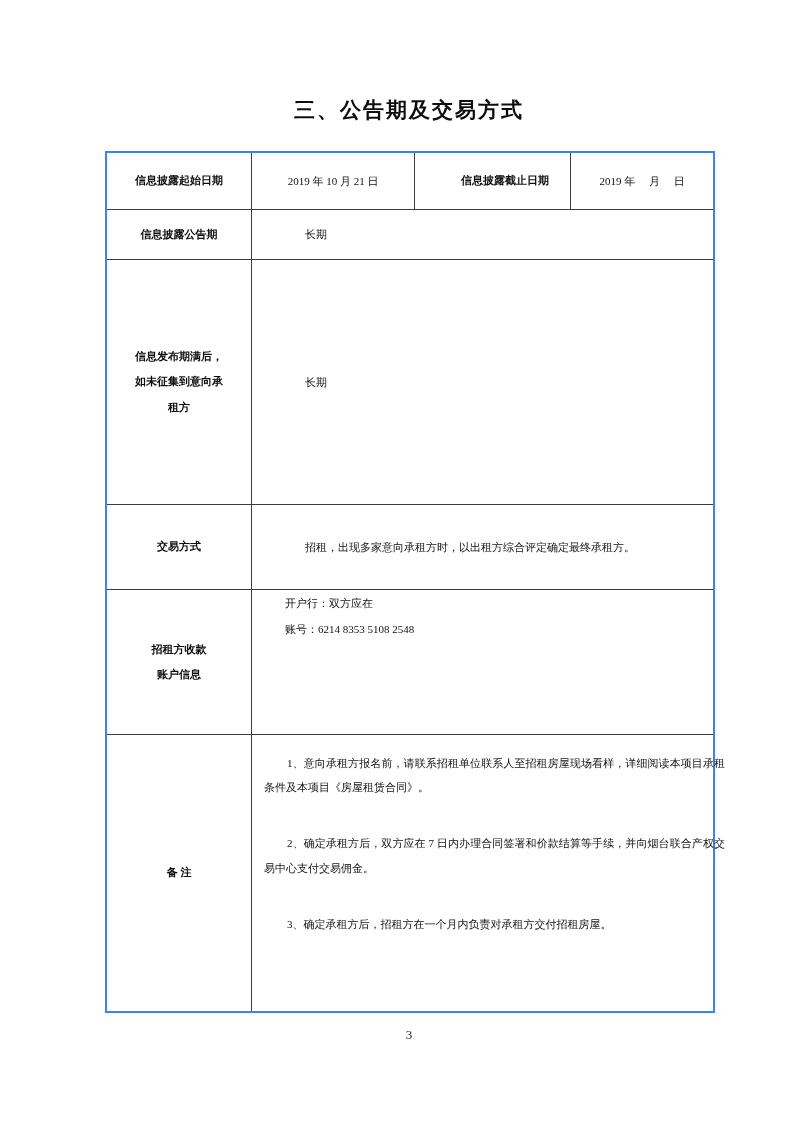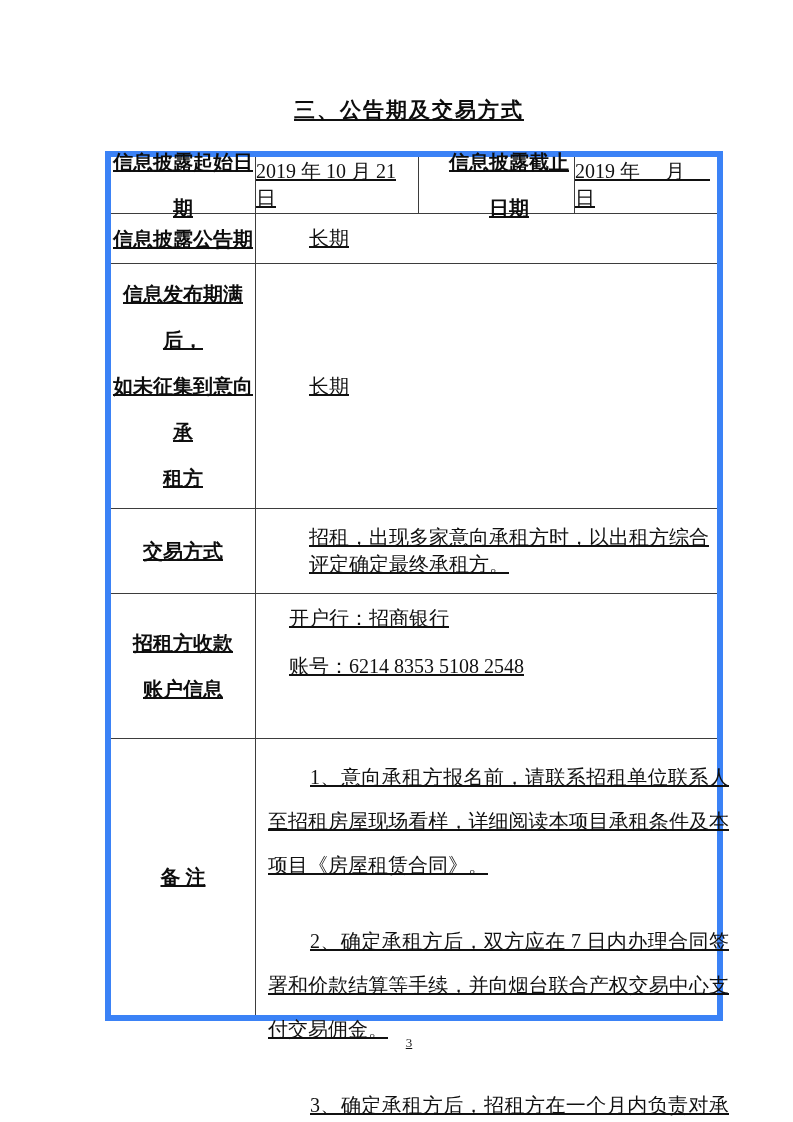--- a/index.html
+++ b/index.html
@@ -3,36 +3,36 @@
 <meta charset="utf-8">
 <style>
   html,body { margin:0; padding:0; }
   body {
     width:793px; height:1122px;
     background:#ffffff;
     font-family:"Liberation Serif","DejaVu Serif",serif;
     color:#111111;
     -webkit-font-smoothing:antialiased;
   }
-  .page { position:relative; width:735px; height:1122px; overflow:hidden;text-decoration:underline; }
+  .page { position:relative; width:735px; height:1122px; overflow:hidden; }
 
   .doc-title {
     padding-top:96px;
     width:608px; margin-left:105px;
     text-align:center;
     font-size:21px; font-weight:bold;
     letter-spacing:2px;
     color:#0d0d0d;
   }
 
   .doc-table {
     margin:27px 0 0 105px;
     width:606px;
-    border:6px solid #3b82f6;
-    font-size:20px;
+    border:2px solid #3b82f6;
+    font-size:11px;
     background:#fff;
   }
   .trow { display:flex; }
   .trow + .trow { border-top:1px solid #3d3d3d; }
   .cell { box-sizing:border-box; }
   .cell + .cell { border-left:1px solid #3d3d3d; }
 
   .label-cell {
     display:flex; flex-direction:column;
     align-items:center; justify-content:center;
@@ -123,21 +123,21 @@
       <div class="cell value-cell pad-left pad-sm-right w-rest h-r4">招租，出现多家意向承租方时，以出租方综合评定确定最终承租方。</div>
     </div>
 
     <div class="trow h-r5">
       <div class="cell label-cell w-c1 h-r5">
         <div>招租方收款</div>
         <div>账户信息</div>
       </div>
       <div class="cell w-rest h-r5">
         <div class="account-block">
-          <div>开户行：招商银行</div>
+          <div>开户行：双方应在</div>
           <div>账号：6214  8353  5108  2548</div>
         </div>
       </div>
     </div>
 
     <div class="trow h-r6">
       <div class="cell label-cell w-c1 h-r6">备  注</div>
       <div class="cell w-rest h-r6">
         <div class="remarks-block">
           <p>1、意向承租方报名前，请联系招租单位联系人至招租房屋现场看样，详细阅读本项目承租条件及本项目《房屋租赁合同》。</p>

